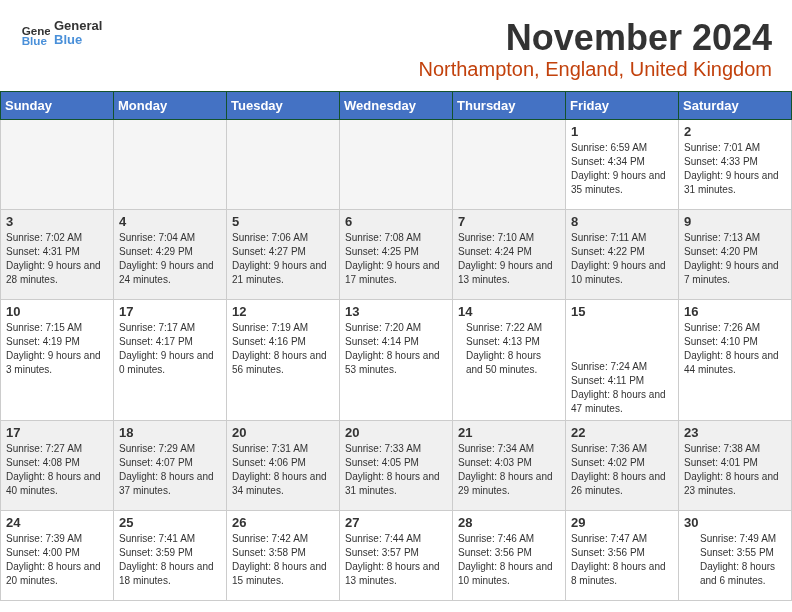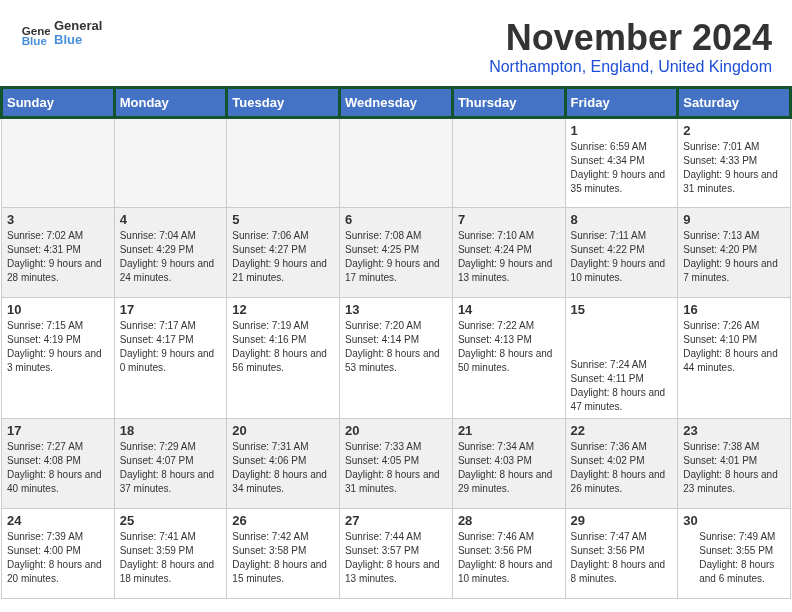--- a/index.html
+++ b/index.html
@@ -28,37 +28,37 @@
     .title-block {
       text-align: right;
     }
     .month-title {
       font-size: 36px;
       font-weight: bold;
       color: #333;
       line-height: 1.1;
     }
     .location {
-      font-size: 16px;
-      color: #1d4ed8;
+      font-size: 20px;
+      color: #c2410c;
       margin-left: 20px;
     }
     .calendar {
       width: 100%;
       border-collapse: collapse;
       margin: 0;
     }
     .calendar th {
       background: #4472c4;
       color: #fff;
       font-size: 13px;
       font-weight: bold;
       padding: 6px 4px;
       text-align: left;
-      border: 3px solid #14532d;
+      border: 1px solid #14532d;
     }
     .calendar td {
       border: 1px solid #ccc;
       vertical-align: top;
       padding: 4px 5px;
       font-size: 10.5px;
       color: #333;
       background: #fff;
       width: 113px;
       height: 90px;
@@ -198,21 +198,21 @@
 Daylight: 8 hours and 56 minutes.</div>
         </td>
         <td>
           <span class="day-num">13</span>
           <div class="day-info" style="white-space: pre-line;">Sunrise: 7:20 AM
 Sunset: 4:14 PM
 Daylight: 8 hours and 53 minutes.</div>
         </td>
         <td>
           <span class="day-num">14</span>
-          <div class="day-info" style="white-space: pre-line;">Sunrise: 7:22 AM
+          <div class="day-info" style="white-space: pre-line; margin-left: 8px;">Sunrise: 7:22 AM
 Sunset: 4:13 PM
 Daylight: 8 hours and 50 minutes.</div>
         </td>
         <td>
           <span class="day-num">15</span>
           <div class="day-info" style="white-space: pre-line; margin-top: 41px;">Sunrise: 7:24 AM
 Sunset: 4:11 PM
 Daylight: 8 hours and 47 minutes.</div>
         </td>
         <td>

